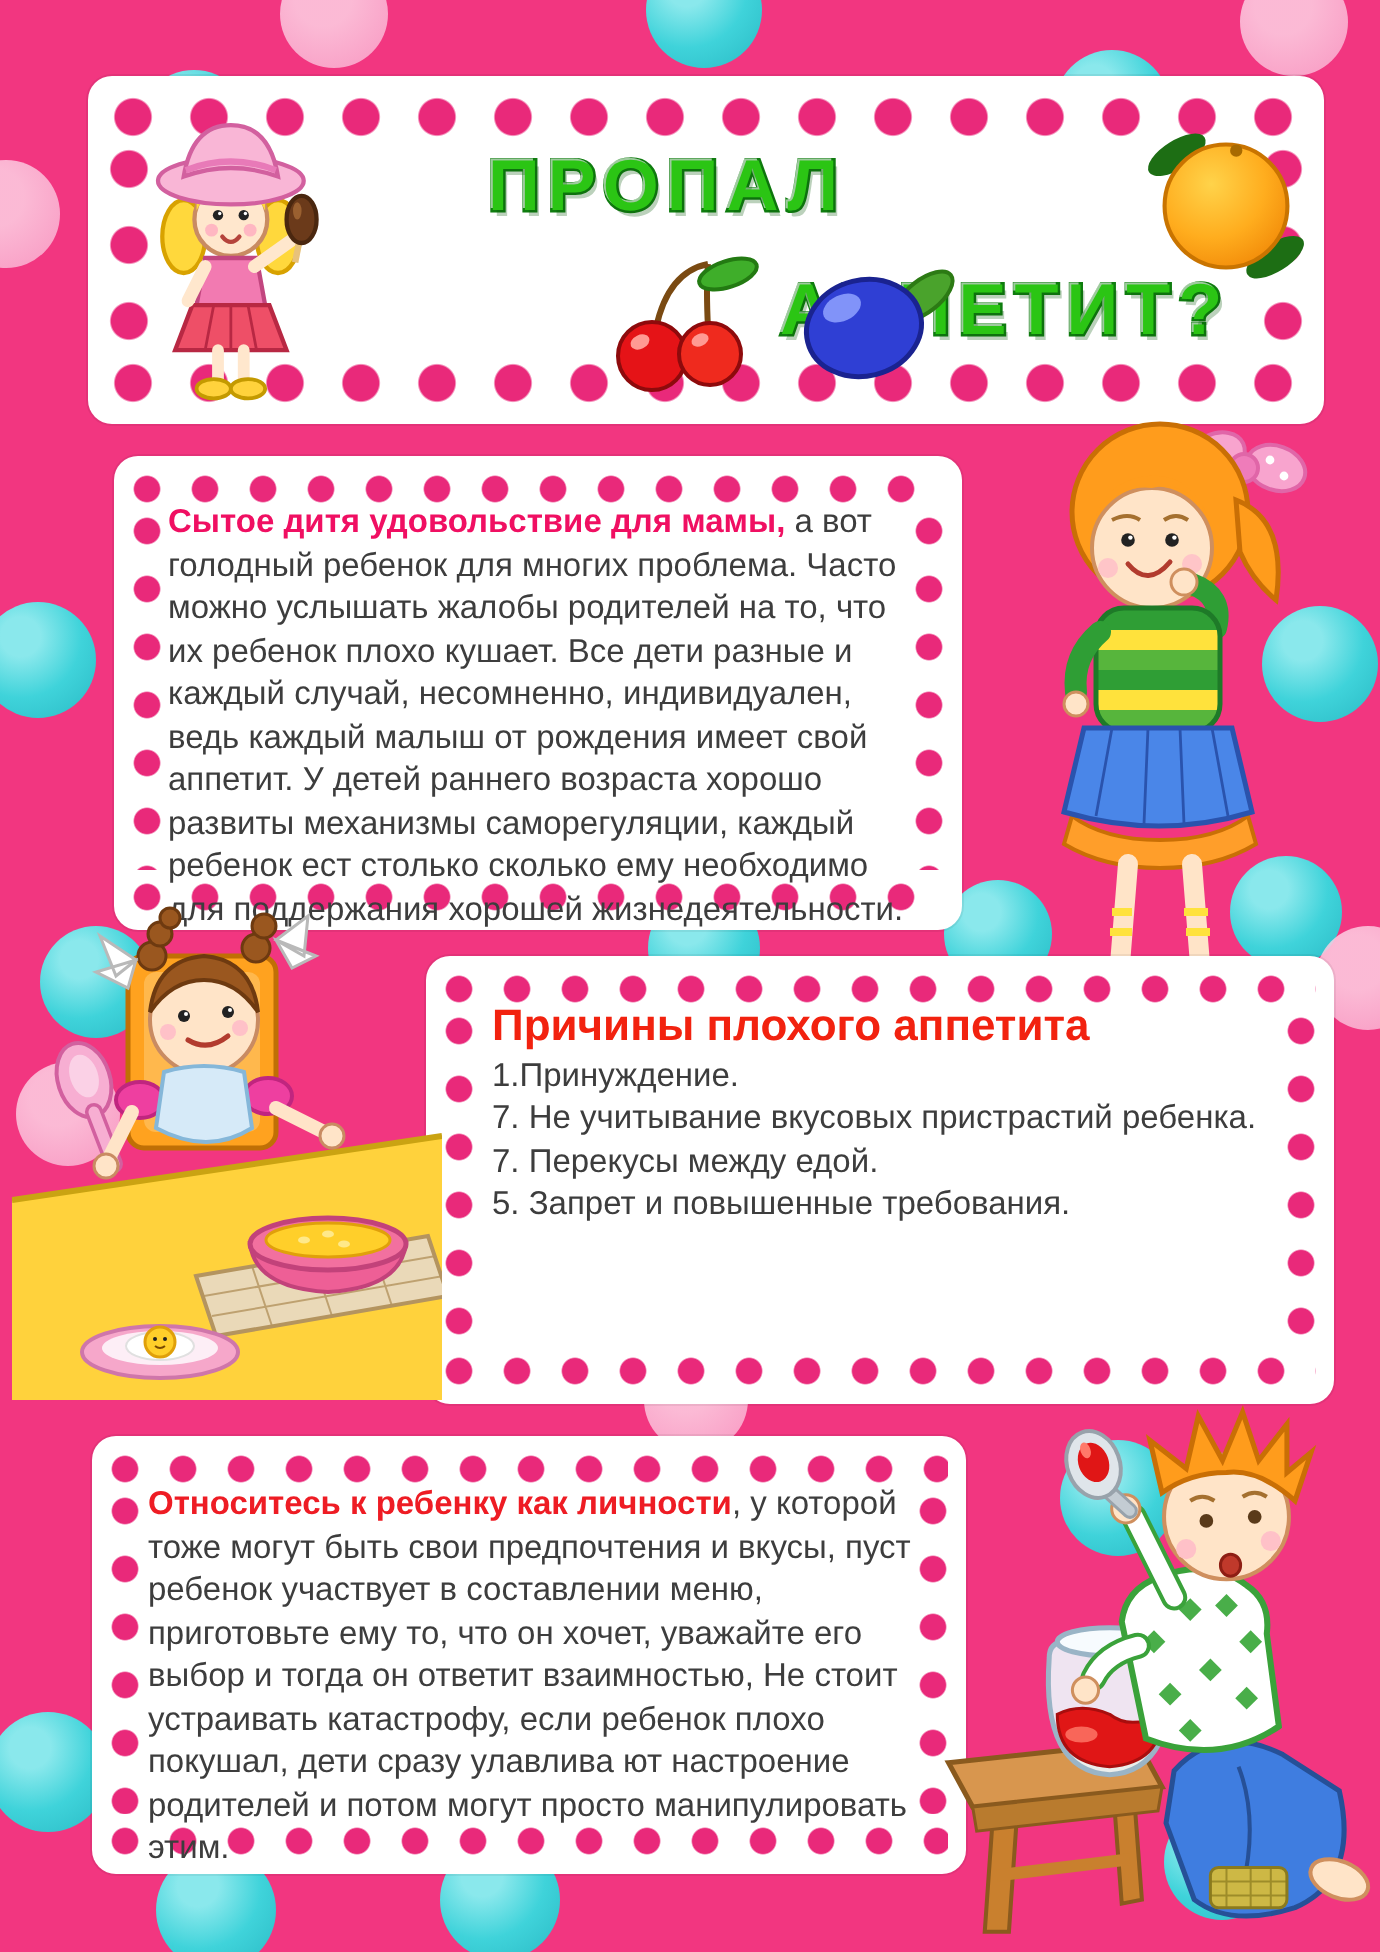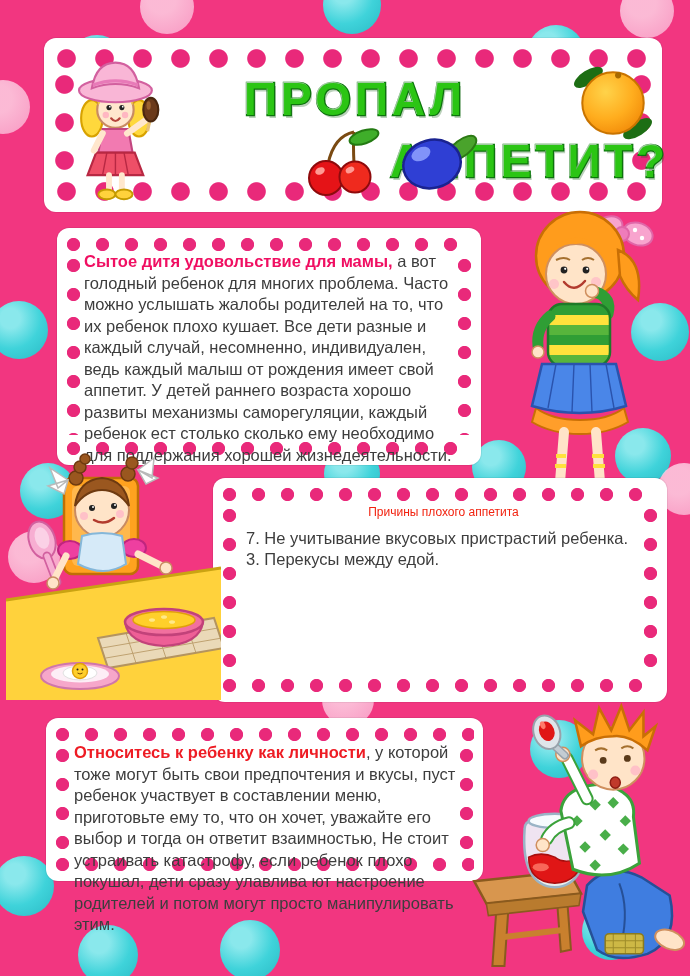--- a/index.html
+++ b/index.html
@@ -33,32 +33,32 @@
   
   .banner .dr{left:12px;right:12px;height:21px;
       background-image:radial-gradient(circle at 10.5px 10.5px, var(--border-dot) 8.8px, transparent 9.8px);
       background-size:38px 21px;}
   .banner .dr.t{top:10px}.banner .dr.b{bottom:10px}
   .banner .dc{top:36px;bottom:36px;width:21px;
       background-image:radial-gradient(circle at 10.5px 10.5px, var(--border-dot) 8.8px, transparent 9.8px);
       background-size:21px 38px;}
   .banner .dc.l{left:10px}.banner .dc.r{right:10px}
 
-  .headline{position:absolute;font-weight:bold;font-size:46px;letter-spacing:4px;
+  .headline{position:absolute;font-weight:bold;font-size:36px;letter-spacing:4px;
       color:var(--title-green);-webkit-text-stroke:2.5px var(--title-green-outline);
       paint-order:stroke fill;
       text-shadow:2px 3px 0 rgba(10,90,10,.28), -1px -1px 0 rgba(255,255,255,.6);}
   .illus{position:absolute;}
   .illus svg{display:block;width:100%;height:100%;}
 
   .copy{position:absolute;color:var(--body-text);font-size:16.5px;line-height:21.5px;}
   .lead1{color:var(--lead-red);font-weight:bold;}
   .lead3{color:var(--advice-red);font-weight:bold;}
-  .reasons-title{color:var(--heading-red);font-weight:normal;font-size:12px;
-      text-align:center;margin:0 0 4px 0;}
+  .reasons-title{color:var(--heading-red);font-weight:bold;font-size:22px;
+      margin:0 0 4px 0;}
   .reason-item{padding-left:30px;text-indent:-30px;}
 </style>
 </head>
 <body>
 
 <div class="stage">
 
   <div>
     <div class="bgdot teal" style="left:68px;top:35px;width:58px;height:58px"></div>
     <div class="bgdot teal" style="left:323px;top:-24px;width:58px;height:58px"></div>
@@ -223,22 +223,24 @@
     </svg>
   </div>
 
   <div class="panel" style="left:213px;top:478px;width:454px;height:224px">
     <div class="dr t"></div>
     <div class="dr b"></div>
     <div class="dc l"></div>
     <div class="dc r"></div>
     <div class="copy" style="left:33px;right:26px;top:24px">
       <div class="reasons-title">Причины плохого аппетита</div>
+      <div class="reason-item">1.Принуждение.</div>
       <div class="reason-item">7. Не учитывание вкусовых пристрастий ребенка.</div>
-      <div class="reason-item">3. Перекусы между едой.</div>
+      <div class="reason-item">7. Перекусы между едой.</div>
+      <div class="reason-item">5. Запрет и повышенные требования.</div>
     </div>
   </div>
 
   <div class="illus" style="left:6px;top:452px;width:215px;height:248px">
     <svg viewBox="0 0 215 248">
       <rect x="58" y="26" width="74" height="96" rx="8" fill="#ffa21f" stroke="#c06f05" stroke-width="2.5"></rect>
       <rect x="66" y="34" width="58" height="80" rx="6" fill="#ffb84d"></rect>
       <circle cx="70" cy="26" r="7" fill="#9a571f" stroke="#6e3a10" stroke-width="1.5"></circle>
       <circle cx="74" cy="15" r="6" fill="#9a571f" stroke="#6e3a10" stroke-width="1.5"></circle>
       <circle cx="79" cy="7" r="5" fill="#9a571f" stroke="#6e3a10" stroke-width="1.5"></circle>
@@ -279,21 +281,21 @@
       <circle cx="160" cy="116" r="6" fill="#ffe4c8" stroke="#c98b62" stroke-width="1.5"></circle>
       <ellipse cx="36" cy="88" rx="13" ry="19" fill="#f7aed2" stroke="#d2609f" stroke-width="2" transform="rotate(-18 36 88)"></ellipse>
       <ellipse cx="36" cy="86" rx="7" ry="11" fill="#fbd1e6" transform="rotate(-18 36 86)"></ellipse>
       <path d="M41 104 L51 130" stroke="#d2609f" stroke-width="9" stroke-linecap="round"></path>
       <path d="M41 104 L51 130" stroke="#f7aed2" stroke-width="5.5" stroke-linecap="round"></path>
       <path d="M60 104 L48 128" stroke="#ffe4c8" stroke-width="7" stroke-linecap="round"></path>
       <circle cx="47" cy="131" r="6" fill="#ffe4c8" stroke="#c98b62" stroke-width="1.5"></circle>
     </svg>
   </div>
 
-  <div class="panel" style="left:46px;top:718px;width:437px;height:163px">
+  <div class="panel" style="left:46px;top:718px;width:437px;height:219px">
     <div class="dr t"></div>
     <div class="dr b"></div>
     <div class="dc l"></div>
     <div class="dc r"></div>
     <div class="copy" style="left:28px;right:22px;top:24px"><span class="lead3">Относитесь к ребенку как личности</span><span>, у которой тоже могут быть свои предпочтения и вкусы, пуст ребенок участвует в составлении меню, приготовьте ему то, что он хочет, уважайте его выбор и тогда он ответит взаимностью, Не стоит устраивать катастрофу, если ребенок плохо покушал, дети сразу улавлива ют настроение родителей и потом могут просто манипулировать этим.</span></div>
   </div>
 
   <div class="illus" style="left:468px;top:698px;width:222px;height:278px">
     <svg viewBox="0 0 220 276">
       <path d="M28 209 L24 266 L36 266 L40 208 Z" fill="#c9802e" stroke="#8a5a1e" stroke-width="2"></path>

